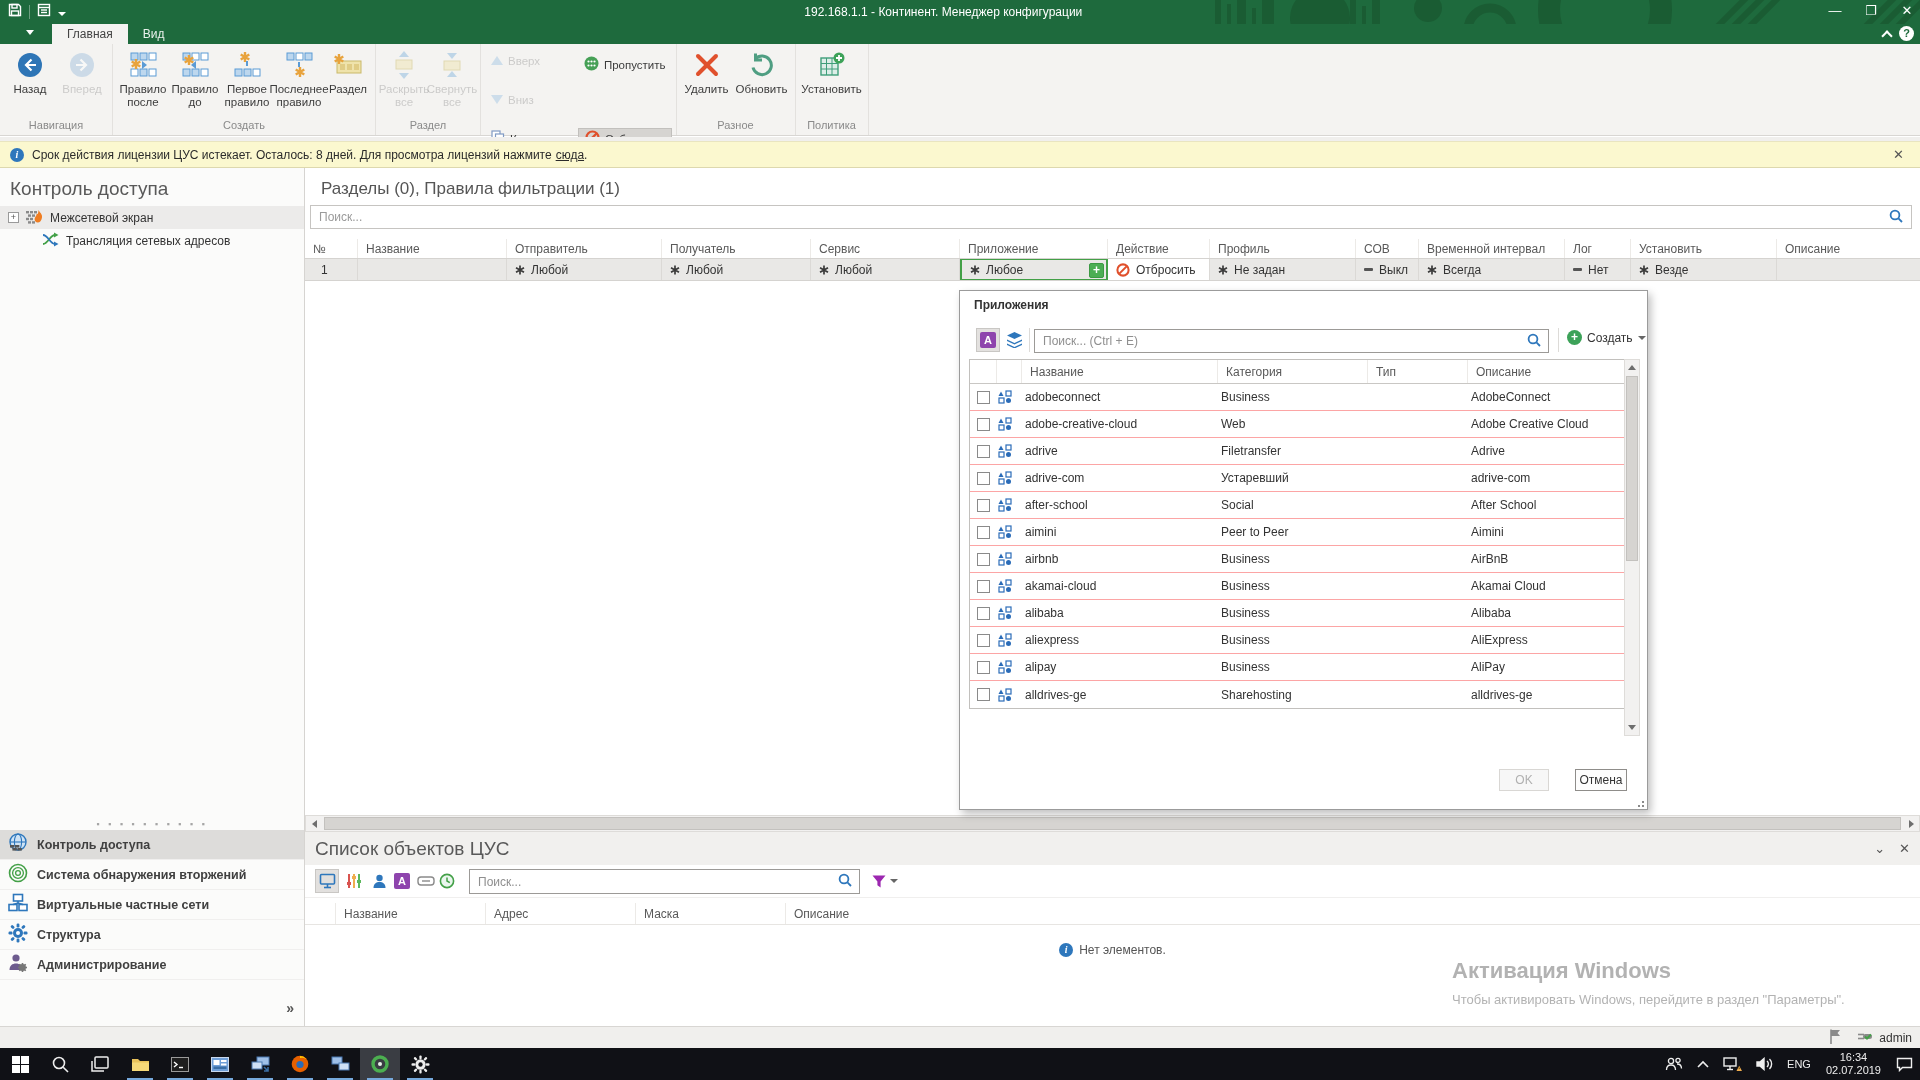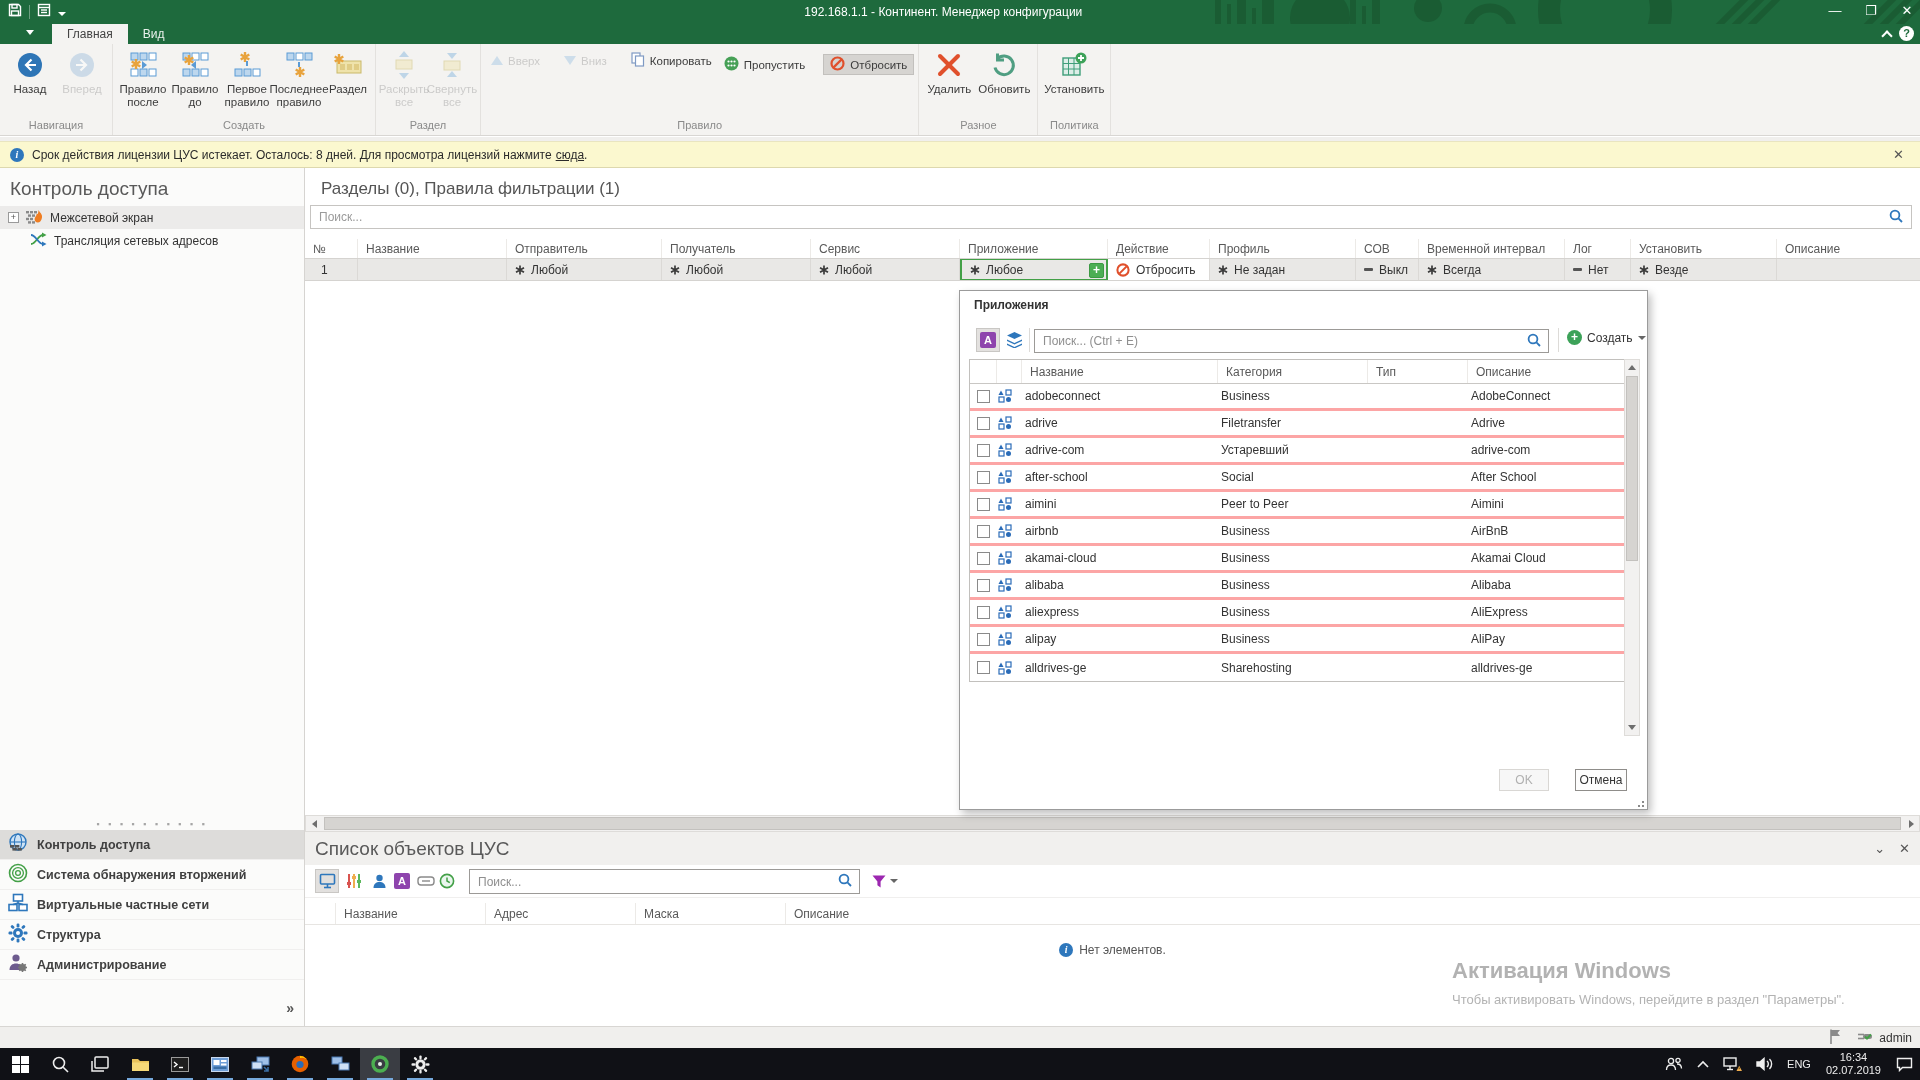--- a/index.html
+++ b/index.html
@@ -27,41 +27,41 @@
   .chev-up::before{content:"";position:absolute;left:1px;top:3px;width:6px;height:6px;border-left:2px solid #fff;border-top:2px solid #fff;transform:rotate(45deg)}
   .helpdot{width:15px;height:15px;border-radius:50%;background:#fff;color:#1e6a3d;font-weight:bold;font-size:11px;text-align:center;line-height:15px}
 
   
   .ribbon{position:absolute;left:0;top:44px;width:1920px;height:92px;background:#f4f3f1;border-bottom:1px solid #d8d6d3;display:flex}
   .rgroup{position:relative;height:100%;border-right:1px solid #e3e1de;display:flex;flex-direction:column;padding:2px 4px 0}
   .rbtns{flex:1;display:flex;align-items:stretch}
   .rgl{height:16px;text-align:center;font-size:11px;color:#8a8a8a;padding-bottom:2px}
   .rbtn-lg{width:52px;display:flex;flex-direction:column;align-items:center;padding-top:4px;gap:3px;font-size:11.5px;color:#3c3c3c;text-align:center;line-height:1.12}
   .rbtn-lg .ric{height:30px;display:flex;align-items:center;justify-content:center}
-  .rcol{display:flex;flex-direction:row;justify-content:center;padding-top:4px;gap:12px}
+  .rcol{display:flex;flex-direction:column;justify-content:space-between;padding-top:4px;gap:18px}
   .rbtn-sm{display:flex;align-items:center;gap:5px;height:21px;padding:0 6px;font-size:11.5px;color:#3c3c3c;white-space:nowrap}
   .rbtn-sm.sel{background:#d6d4d1;border:1px solid #c2c0bd}
   .disabled{opacity:.45}
   .disabled .lbl{color:#9a9a9a}
   .tri-up{width:0;height:0;border-left:6px solid transparent;border-right:6px solid transparent;border-bottom:9px solid #9fc3e3}
   .tri-down{width:0;height:0;border-left:6px solid transparent;border-right:6px solid transparent;border-top:9px solid #9fc3e3}
 
   
   .gap1{position:absolute;left:0;top:137px;width:1920px;height:4px;background:#f0efed}
   .banner{position:absolute;left:0;top:141px;width:1920px;height:27px;background:#fbf8cf;border-top:1px solid #e9e5c0;border-bottom:1px solid #ddd8ae;display:flex;align-items:center;padding:0 10px;font-size:12px;color:#2b2b2b}
   .banner a{color:#2b2b2b;text-decoration:underline;margin-left:4px}
   .banner .bclose{margin-left:auto;color:#555;font-size:13px;padding:0 6px}
 
   
   .sidebar{position:absolute;left:0;top:168px;width:305px;height:858px;background:#fbfbfa;border-right:1px solid #d6d4d1}
   .sb-title{font-family:"Liberation Sans",sans-serif;font-weight:300;font-size:19px;color:#595959;padding:10px 0 6px 10px}
   .tree-item{display:flex;align-items:center;gap:7px;height:23px;padding-left:8px;font-size:12px;color:#333}
   .tree-item.sel{background:#ecebea}
   .expander{width:11px;height:11px;border:1px solid #9a9a9a;background:#fff;font-size:9px;line-height:9px;text-align:center;color:#555}
-  .tree-item.second{padding-left:30px}
+  .tree-item.second{padding-left:42px}
   .sb-dots{position:absolute;top:651px;left:0;width:100%;text-align:center;color:#a5a5a5;font-size:9px;letter-spacing:3px}
   .sb-nav{position:absolute;top:662px;left:0;width:100%}
   .nav-item{display:flex;align-items:center;gap:9px;height:30px;padding-left:8px;font-size:12.5px;font-weight:bold;color:#404040;border-bottom:1px solid #f0efee}
   .nav-item.sel{background:#dddcda}
   .sb-collapse{position:absolute;right:10px;top:832px;color:#555;font-size:14px;font-weight:bold}
 
   
   .content{position:absolute;left:305px;top:168px;width:1615px;height:664px;background:#fff}
   .summary{position:absolute;left:16px;top:11px;font-size:17px;color:#555}
   .searchbox{position:absolute;left:5px;top:37px;right:8px;height:24px;border:1px solid #c6c4c1;background:#fff;display:flex;align-items:center}
@@ -97,21 +97,21 @@
   .pop-search{position:absolute;left:74px;top:2px;width:515px;height:24px;border:1px solid #9c9a97;display:flex;align-items:center}
   .pop-search input{flex:1;border:0;outline:none;padding:0 8px;font-size:12px;font-family:"Liberation Sans",sans-serif}
   .pop-search input::placeholder{color:#8f8f8f}
   .createbtn{position:absolute;left:607px;top:3px;display:flex;align-items:center;gap:5px;font-size:12px;color:#333}
   .plus-circle{width:15px;height:15px;border-radius:50%;background:#3da259;color:#fff;font-weight:bold;font-size:12px;line-height:14px;text-align:center}
   .caret-d{width:0;height:0;border-left:4px solid transparent;border-right:4px solid transparent;border-top:4px solid #666}
   .pop-table{position:absolute;left:9px;top:68px;width:657px;border:1px solid #c2c0bd}
   .pt-head{display:flex;height:24px;border-bottom:1px solid #c9c7c4;background:#fff;color:#595959}
   .pt-hc{padding:5px 0 0 8px;border-right:1px solid #eceae7;white-space:nowrap;overflow:hidden}
   .pc0{width:27px}.pc1{width:25px}.pc2{width:196px}.pc3{width:150px}.pc4{width:100px}.pc5{flex:1;border-right:none}
-  .app-row{display:flex;height:27px;align-items:center;border-bottom:3px solid #fca5a5;background:#fff}
+  .app-row{display:flex;height:27px;align-items:center;border-bottom:1px solid #fca5a5;background:#fff}
   .app-row:last-child{border-bottom:none}
   .app-cb{width:13px;height:13px;border:1px solid #8a8a8a;background:#fff;margin-left:7px;flex:none}
   .app-ic{width:25px;display:flex;justify-content:center;margin-left:2px;flex:none}
   .ac{padding-left:8px;white-space:nowrap;overflow:hidden;color:#333}
   .ac.n{width:196px}.ac.c{width:150px}.ac.t{width:100px}.ac.d{flex:1}
   .pop-vscroll{position:absolute;right:7px;top:68px;width:16px;height:377px;background:#f2f1f0;border:1px solid #dedcd9}
   .varrow{height:15px;display:flex;align-items:center;justify-content:center}
   .tri-u8{width:0;height:0;border-left:4px solid transparent;border-right:4px solid transparent;border-bottom:5px solid #6e6e6e}
   .tri-d8{width:0;height:0;border-left:4px solid transparent;border-right:4px solid transparent;border-top:5px solid #6e6e6e}
   .vthumb{position:absolute;left:1px;top:16px;width:12px;height:185px;background:#d6d4d1;border:1px solid #c3c1be}
@@ -728,20 +728,35 @@
                 <rect x="1" y="8" width="5" height="5" fill="none" stroke="#2b6cb8" stroke-width="1.2"></rect>
                 <circle cx="10.5" cy="10.5" r="2.5" fill="#2b6cb8"></circle>
               </svg>
             </span>
     <span class="ac n">adobeconnect</span>
     <span class="ac c">Business</span>
     <span class="ac t"></span>
     <span class="ac d">AdobeConnect</span>
   </div>
 
+  <div class="app-row">
+    <span class="app-cb"></span>
+    <span class="app-ic">
+              <svg width="14" height="14" viewBox="0 0 14 14">
+                <path d="M0.5 6 L5.5 6 L3 1.5 z" fill="#2b6cb8"></path>
+                <rect x="8" y="1" width="5" height="5" fill="none" stroke="#2b6cb8" stroke-width="1.2"></rect>
+                <rect x="1" y="8" width="5" height="5" fill="none" stroke="#2b6cb8" stroke-width="1.2"></rect>
+                <circle cx="10.5" cy="10.5" r="2.5" fill="#2b6cb8"></circle>
+              </svg>
+            </span>
+    <span class="ac n">adobe-creative-cloud</span>
+    <span class="ac c">Web</span>
+    <span class="ac t"></span>
+    <span class="ac d">Adobe Creative Cloud</span>
+  </div>
 
   <div class="app-row">
     <span class="app-cb"></span>
     <span class="app-ic">
               <svg width="14" height="14" viewBox="0 0 14 14">
                 <path d="M0.5 6 L5.5 6 L3 1.5 z" fill="#2b6cb8"></path>
                 <rect x="8" y="1" width="5" height="5" fill="none" stroke="#2b6cb8" stroke-width="1.2"></rect>
                 <rect x="1" y="8" width="5" height="5" fill="none" stroke="#2b6cb8" stroke-width="1.2"></rect>
                 <circle cx="10.5" cy="10.5" r="2.5" fill="#2b6cb8"></circle>
               </svg>

